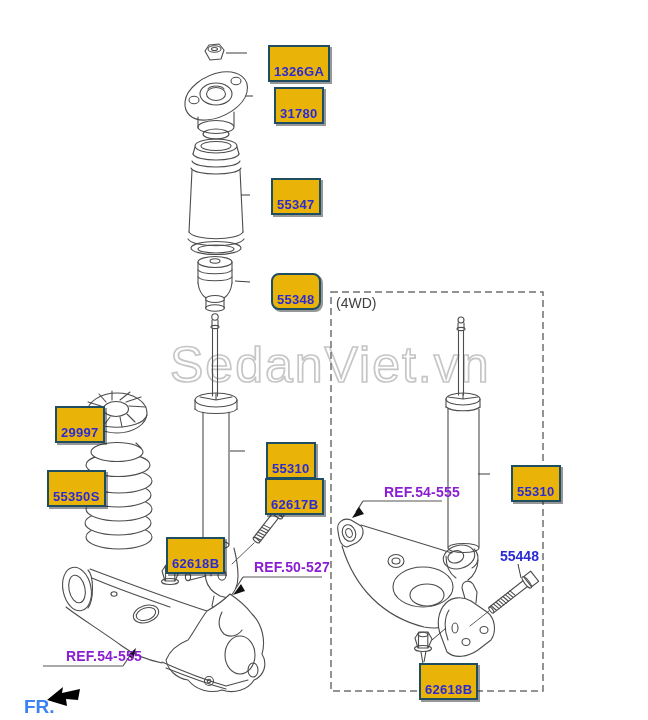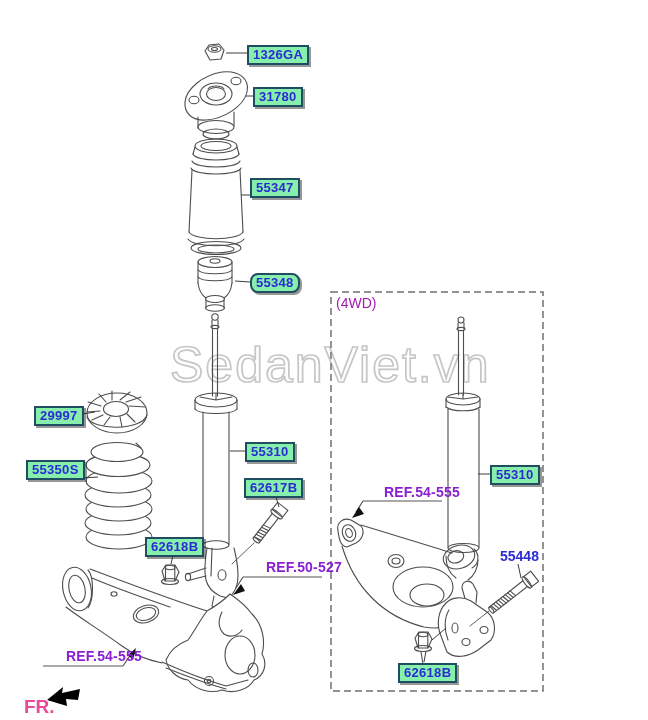--- a/index.html
+++ b/index.html
@@ -13,65 +13,66 @@
     position:relative;width:648px;height:720px;background:#fff;overflow:hidden;
     font-family:"Liberation Sans",sans-serif;
   }
   .art{position:absolute;left:0;top:0;z-index:1;}
   .lbl{
     position:absolute;z-index:2;
     display:inline-block;
     font:bold 13px "Liberation Sans",sans-serif;
     letter-spacing:.3px;
     color:var(--part-blue);
-    background:#86efac;
+    background:#eab308;
     border:2px solid var(--box-border);
     box-shadow:2px 2px 0 rgba(25,25,25,.45);
-    padding:1px 4px 1px 4px;
+    padding:18px 4px 1px 4px;
     line-height:1.05;
     cursor:pointer;
+    margin-left:21px;
   }
   .plain{
     position:absolute;z-index:2;
     font:bold 14px "Liberation Sans",sans-serif;
     color:var(--part-blue);
     cursor:pointer;
   }
   .ref{
     position:absolute;z-index:2;
     font:bold 14px "Liberation Sans",sans-serif;
     letter-spacing:.2px;
     color:var(--ref-purple);
     cursor:pointer;
     padding-left:18px;
   }
   .note{
     position:absolute;z-index:2;
     font:14px "Liberation Sans",sans-serif;
-    color:#a21caf;
+    color:#404040;
   }
   .fr{
     position:absolute;z-index:2;
     font:600 19px "Liberation Sans",sans-serif;
-    color:#ec4899;
+    color:#3b82f6;
   }
   
   .p-1326ga{left:247px;top:45px;}
   .p-55330{left:253px;top:87px;}
   .p-55347{left:250px;top:178px;}
   .p-55348{left:250px;top:273px;border-radius:8px;}
   .p-55341{left:34px;top:406px;}
-  .p-55350s{left:26px;top:460px;}
+  .p-55350s{left:26px;top:470px;}
   .p-55310{left:245px;top:442px;}
   .p-62617b{left:244px;top:478px;}
   .p-62618b{left:145px;top:537px;}
   .p-55310-4wd{left:490px;top:465px;}
   .p-62618b-4wd{left:398px;top:663px;}
   .p-55448{left:500px;top:548px;}
-  .r-50527{left:248px;top:559px;}
+  .r-50527{left:236px;top:559px;}
   .r-54555-l{left:48px;top:648px;}
   .r-54555-r{left:366px;top:484px;}
   .n-4wd{left:336px;top:295px;}
   .fr-pos{left:24px;top:696px;}
 </style>
 </head>
 <body>
 
 <div class="canvas">
 

